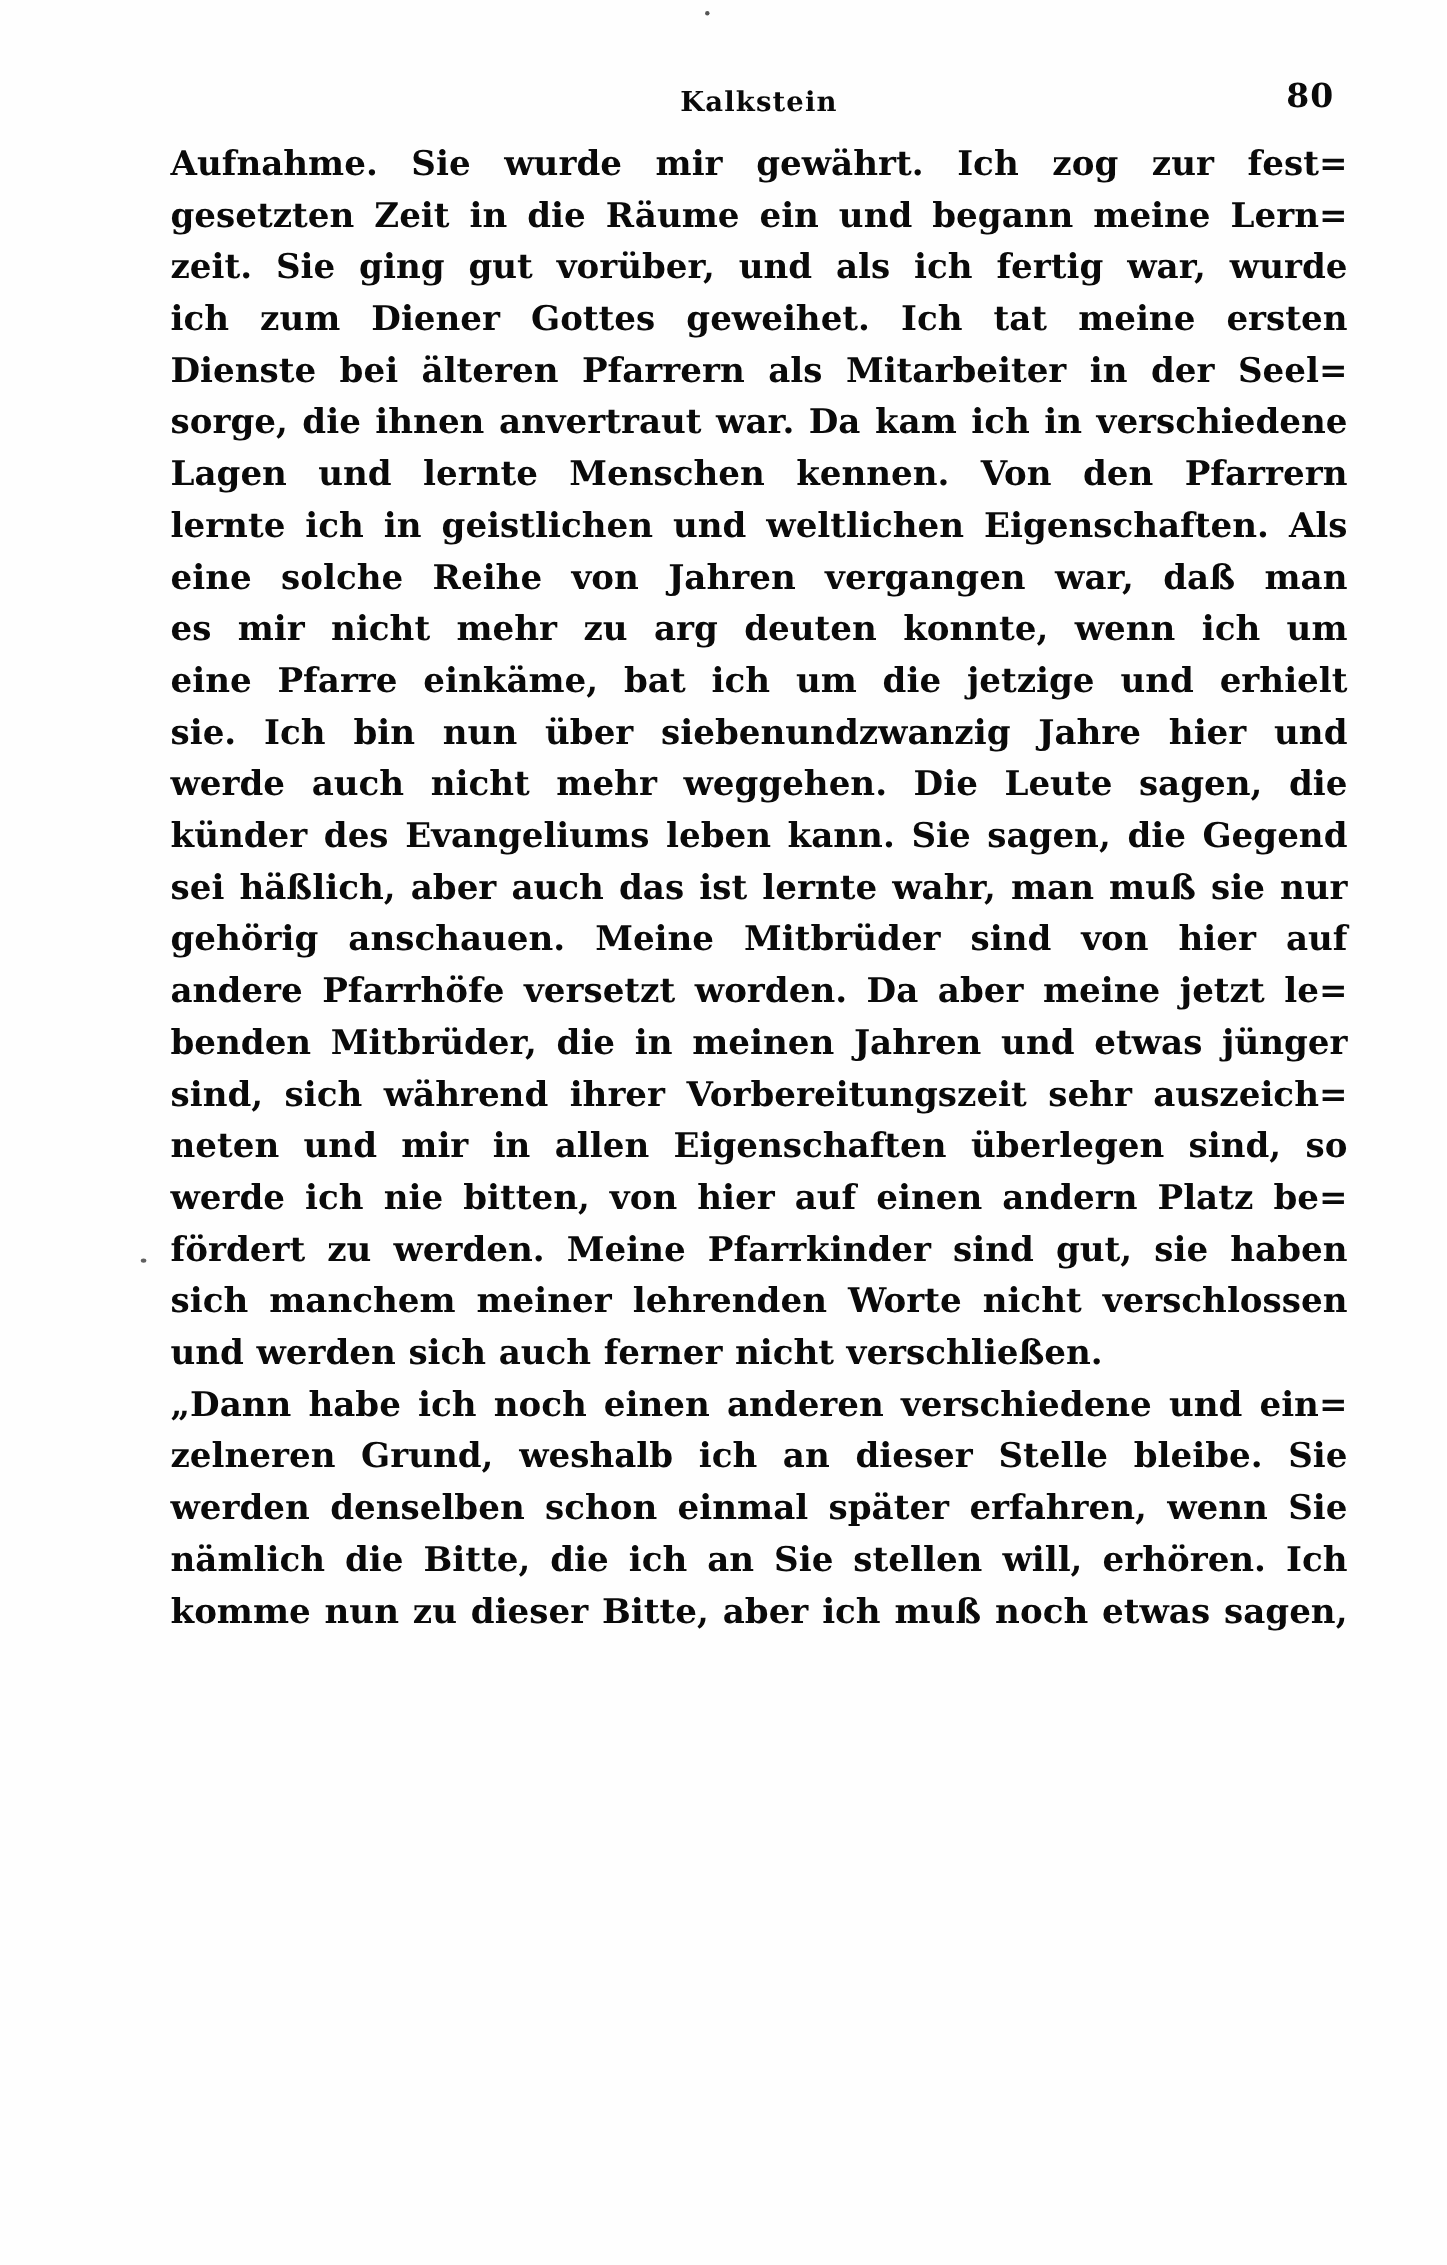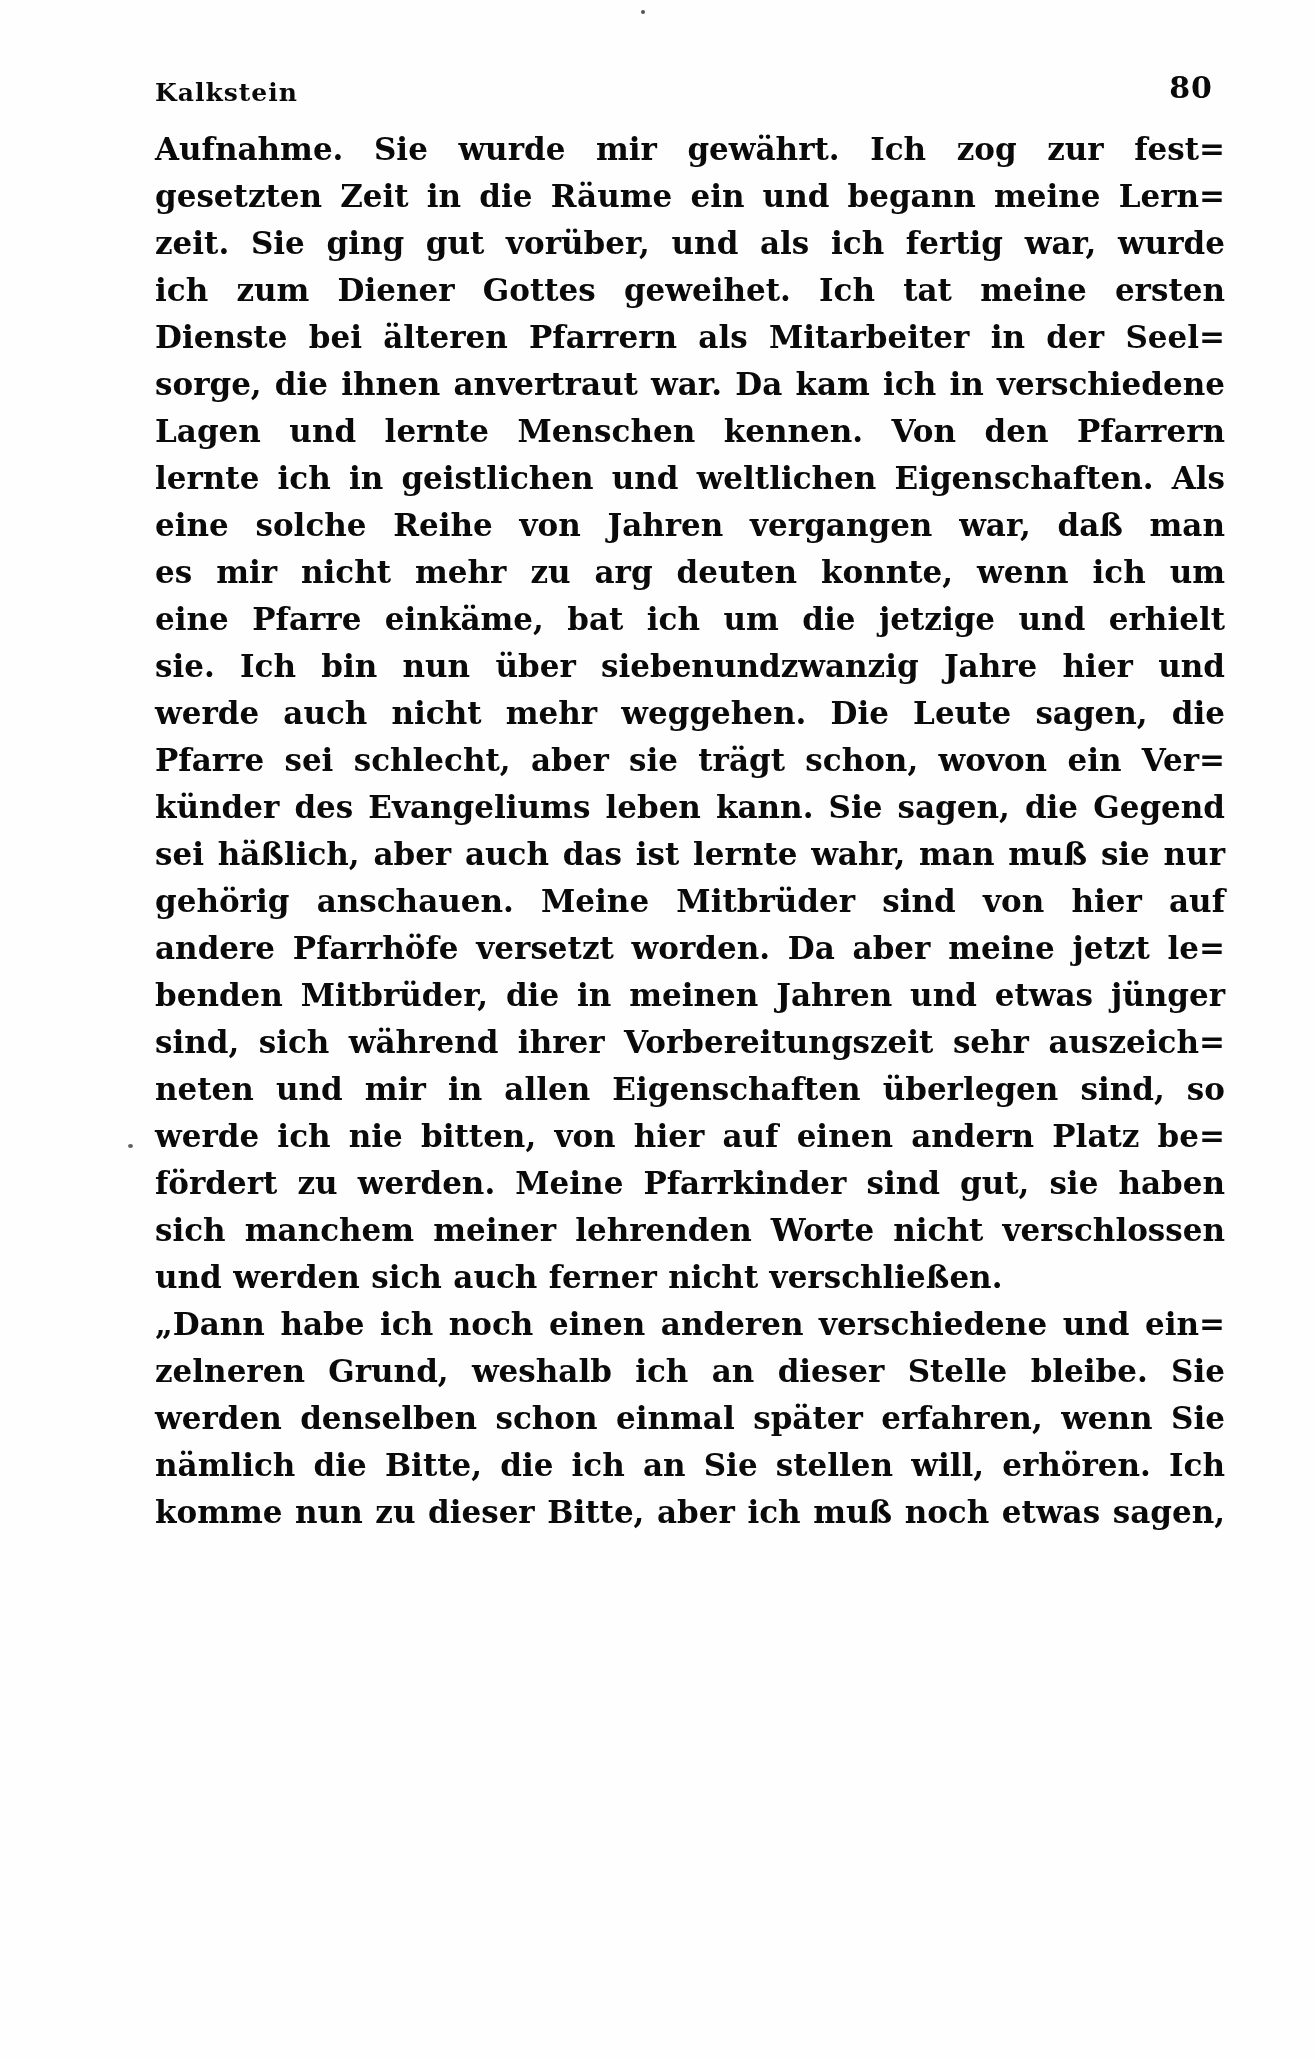--- a/index.html
+++ b/index.html
@@ -22,20 +22,21 @@
     top: 68px;
     left: 155px;
     width: 1070px;
     height: 46px;
   }
   .running-title {
     position: absolute;
     left: 0;
     right: 0;
     top: 10px;
+    text-align: center;
     font-size: 25px;
     letter-spacing: 1px;
   }
   .page-number {
     position: absolute;
     right: 12px;
     top: 2px;
     font-size: 30px;
     letter-spacing: 1px;
   }
@@ -95,21 +96,20 @@
       <div class="line">ich zum Diener Gottes geweihet. Ich tat meine ersten</div>
       <div class="line">Dienste bei älteren Pfarrern als Mitarbeiter in der Seel=</div>
       <div class="line">sorge, die ihnen anvertraut war. Da kam ich in verschiedene</div>
       <div class="line">Lagen und lernte Menschen kennen. Von den Pfarrern</div>
       <div class="line">lernte ich in geistlichen und weltlichen Eigenschaften. Als</div>
       <div class="line">eine solche Reihe von Jahren vergangen war, daß man</div>
       <div class="line">es mir nicht mehr zu arg deuten konnte, wenn ich um</div>
       <div class="line">eine Pfarre einkäme, bat ich um die jetzige und erhielt</div>
       <div class="line">sie. Ich bin nun über siebenundzwanzig Jahre hier und</div>
       <div class="line">werde auch nicht mehr weggehen. Die Leute sagen, die</div>
-      <div class="line">Pfarre sei schlecht, aber sie trägt schon, wovon ein Ver=</div>
       <div class="line">künder des Evangeliums leben kann. Sie sagen, die Gegend</div>
       <div class="line">sei häßlich, aber auch das ist lernte wahr, man muß sie nur</div>
       <div class="line">gehörig anschauen. Meine Mitbrüder sind von hier auf</div>
       <div class="line">andere Pfarrhöfe versetzt worden. Da aber meine jetzt le=</div>
       <div class="line">benden Mitbrüder, die in meinen Jahren und etwas jünger</div>
       <div class="line">sind, sich während ihrer Vorbereitungszeit sehr auszeich=</div>
       <div class="line">neten und mir in allen Eigenschaften überlegen sind, so</div>
       <div class="line">werde ich nie bitten, von hier auf einen andern Platz be=</div>
       <div class="line">fördert zu werden. Meine Pfarrkinder sind gut, sie haben</div>
       <div class="line">sich manchem meiner lehrenden Worte nicht verschlossen</div>

